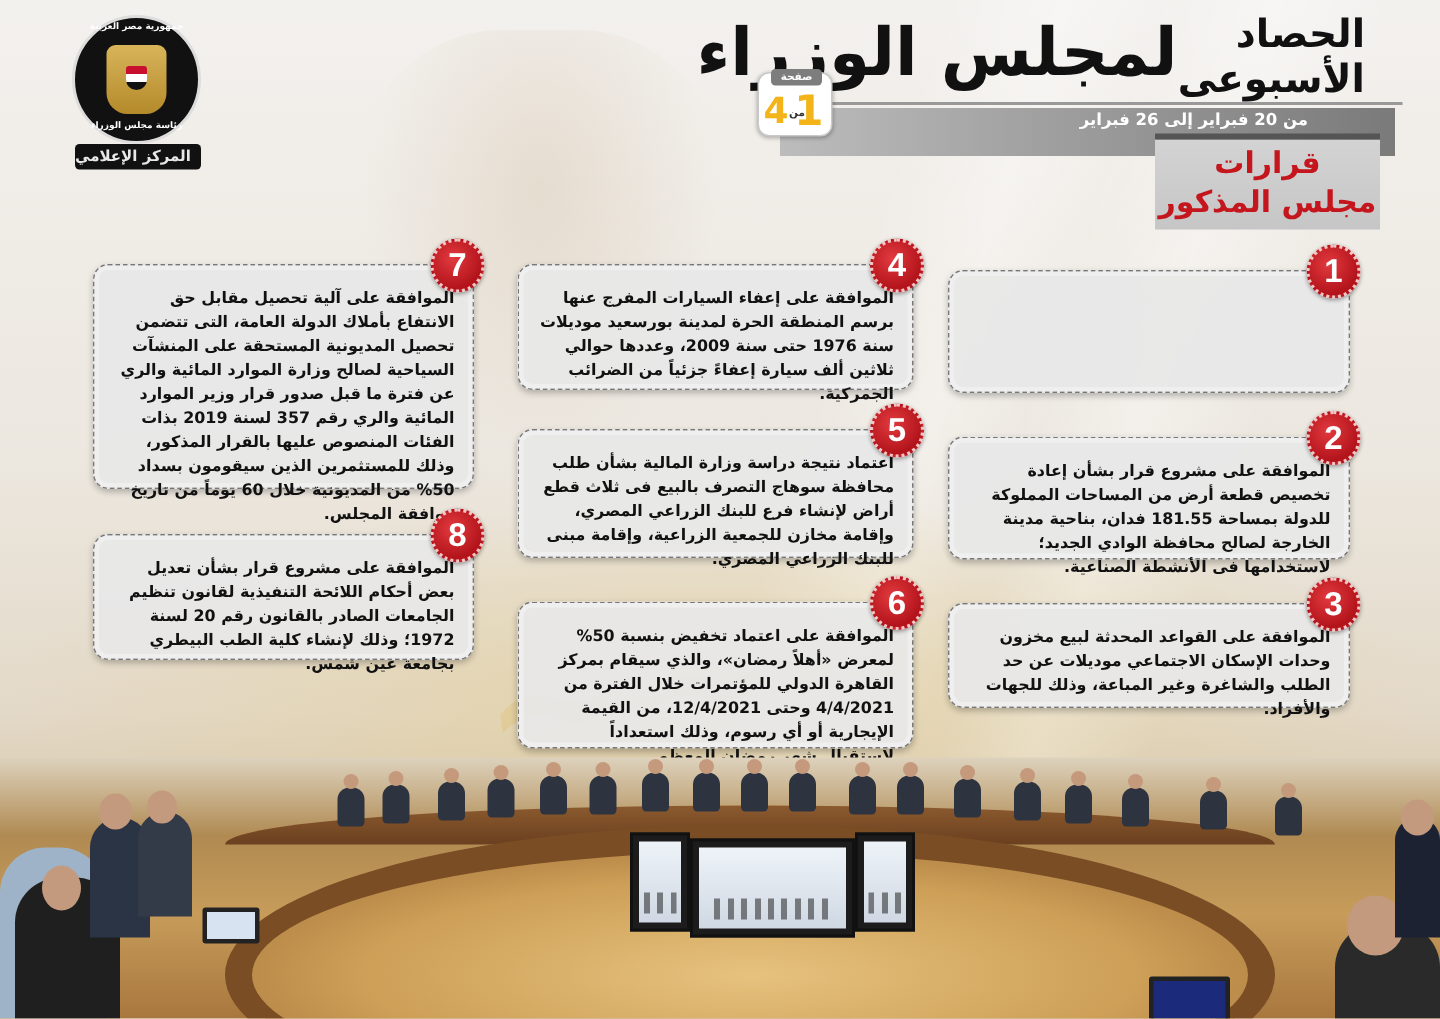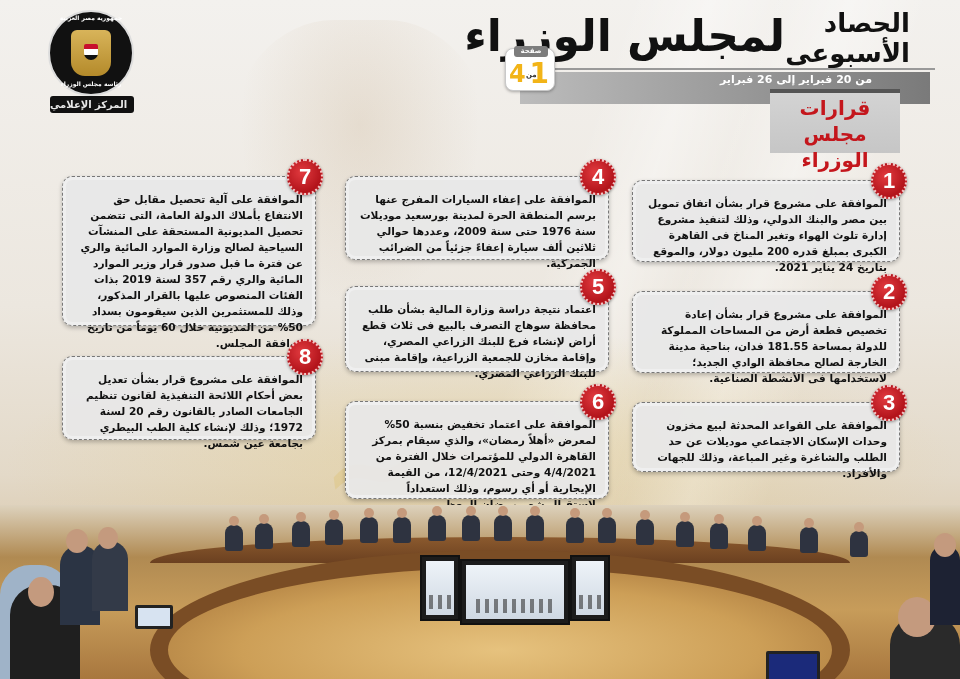--- a/index.html
+++ b/index.html
@@ -84,21 +84,21 @@
     line-height: 11px; border-radius: 3px;
   }
   .page-badge-current {
     position: absolute; right: 5px; top: 8px; font-size: 28px; font-weight: bold; color: #f2b418;
   }
   .page-badge-of { position: absolute; left: 20px; top: 22px; font-size: 7px; font-weight: bold; color: #333; }
   .page-badge-total {
     position: absolute; left: 3px; top: 11px; font-size: 24px; font-weight: bold; color: #f2b418;
   }
   .section-box {
-    position: absolute; left: 770px; top: 89px; width: 130px; height: 64px;
+    position: absolute; left: 770px; top: 89px; width: 150px; height: 64px;
     background: linear-gradient(180deg, #d3d3d3 0%, #c6c6c6 100%);
     border-top: 4px solid #555;
     text-align: center; color: #c4161c; font-weight: bold;
   }
   .section-box .l1 { font-size: 20px; line-height: 26px; padding-top: 2px; }
   .section-box .l2 { font-size: 20px; line-height: 26px; }
   
   .card {
     position: absolute;
     background: rgba(232,232,232,0.94);
@@ -194,28 +194,27 @@
 
 <div class="page-badge">
   <div class="page-badge-label">صفحة</div>
   <div class="page-badge-current">1</div>
   <div class="page-badge-of">من</div>
   <div class="page-badge-total">4</div>
 </div>
 
 <div class="section-box">
   <div class="l1">قرارات</div>
-  <div class="l2">مجلس الوزراء</div>
+  <div class="l2">مجلس المذكور</div>
 </div>
 
 <div class="watermark">~~~</div>
 
 <div class="card" style="left:632px; top:180px; width:268px; height:82px;">
   <div class="card-num">1</div>
-  <div>الموافقة على مشروع قرار بشأن اتفاق تمويل بين مصر والبنك الدولي، وذلك لتنفيذ مشروع إدارة تلوث الهواء وتغير المناخ فى القاهرة الكبرى بمبلغ قدره 200 مليون دولار، والموقع بتاريخ 24 يناير 2021.</div>
 </div>
 <div class="card" style="left:632px; top:291px; width:268px; height:82px;">
   <div class="card-num">2</div>
   <div>الموافقة على مشروع قرار بشأن إعادة تخصيص قطعة أرض من المساحات المملوكة للدولة بمساحة 181.55 فدان، بناحية مدينة الخارجة لصالح محافظة الوادي الجديد؛ لاستخدامها فى الأنشطة الصناعية.</div>
 </div>
 <div class="card" style="left:632px; top:402px; width:268px; height:70px;">
   <div class="card-num">3</div>
   <div>الموافقة على القواعد المحدثة لبيع مخزون وحدات الإسكان الاجتماعي موديلات عن حد الطلب والشاغرة وغير المباعة، وذلك للجهات والأفراد.</div>
 </div>
 

